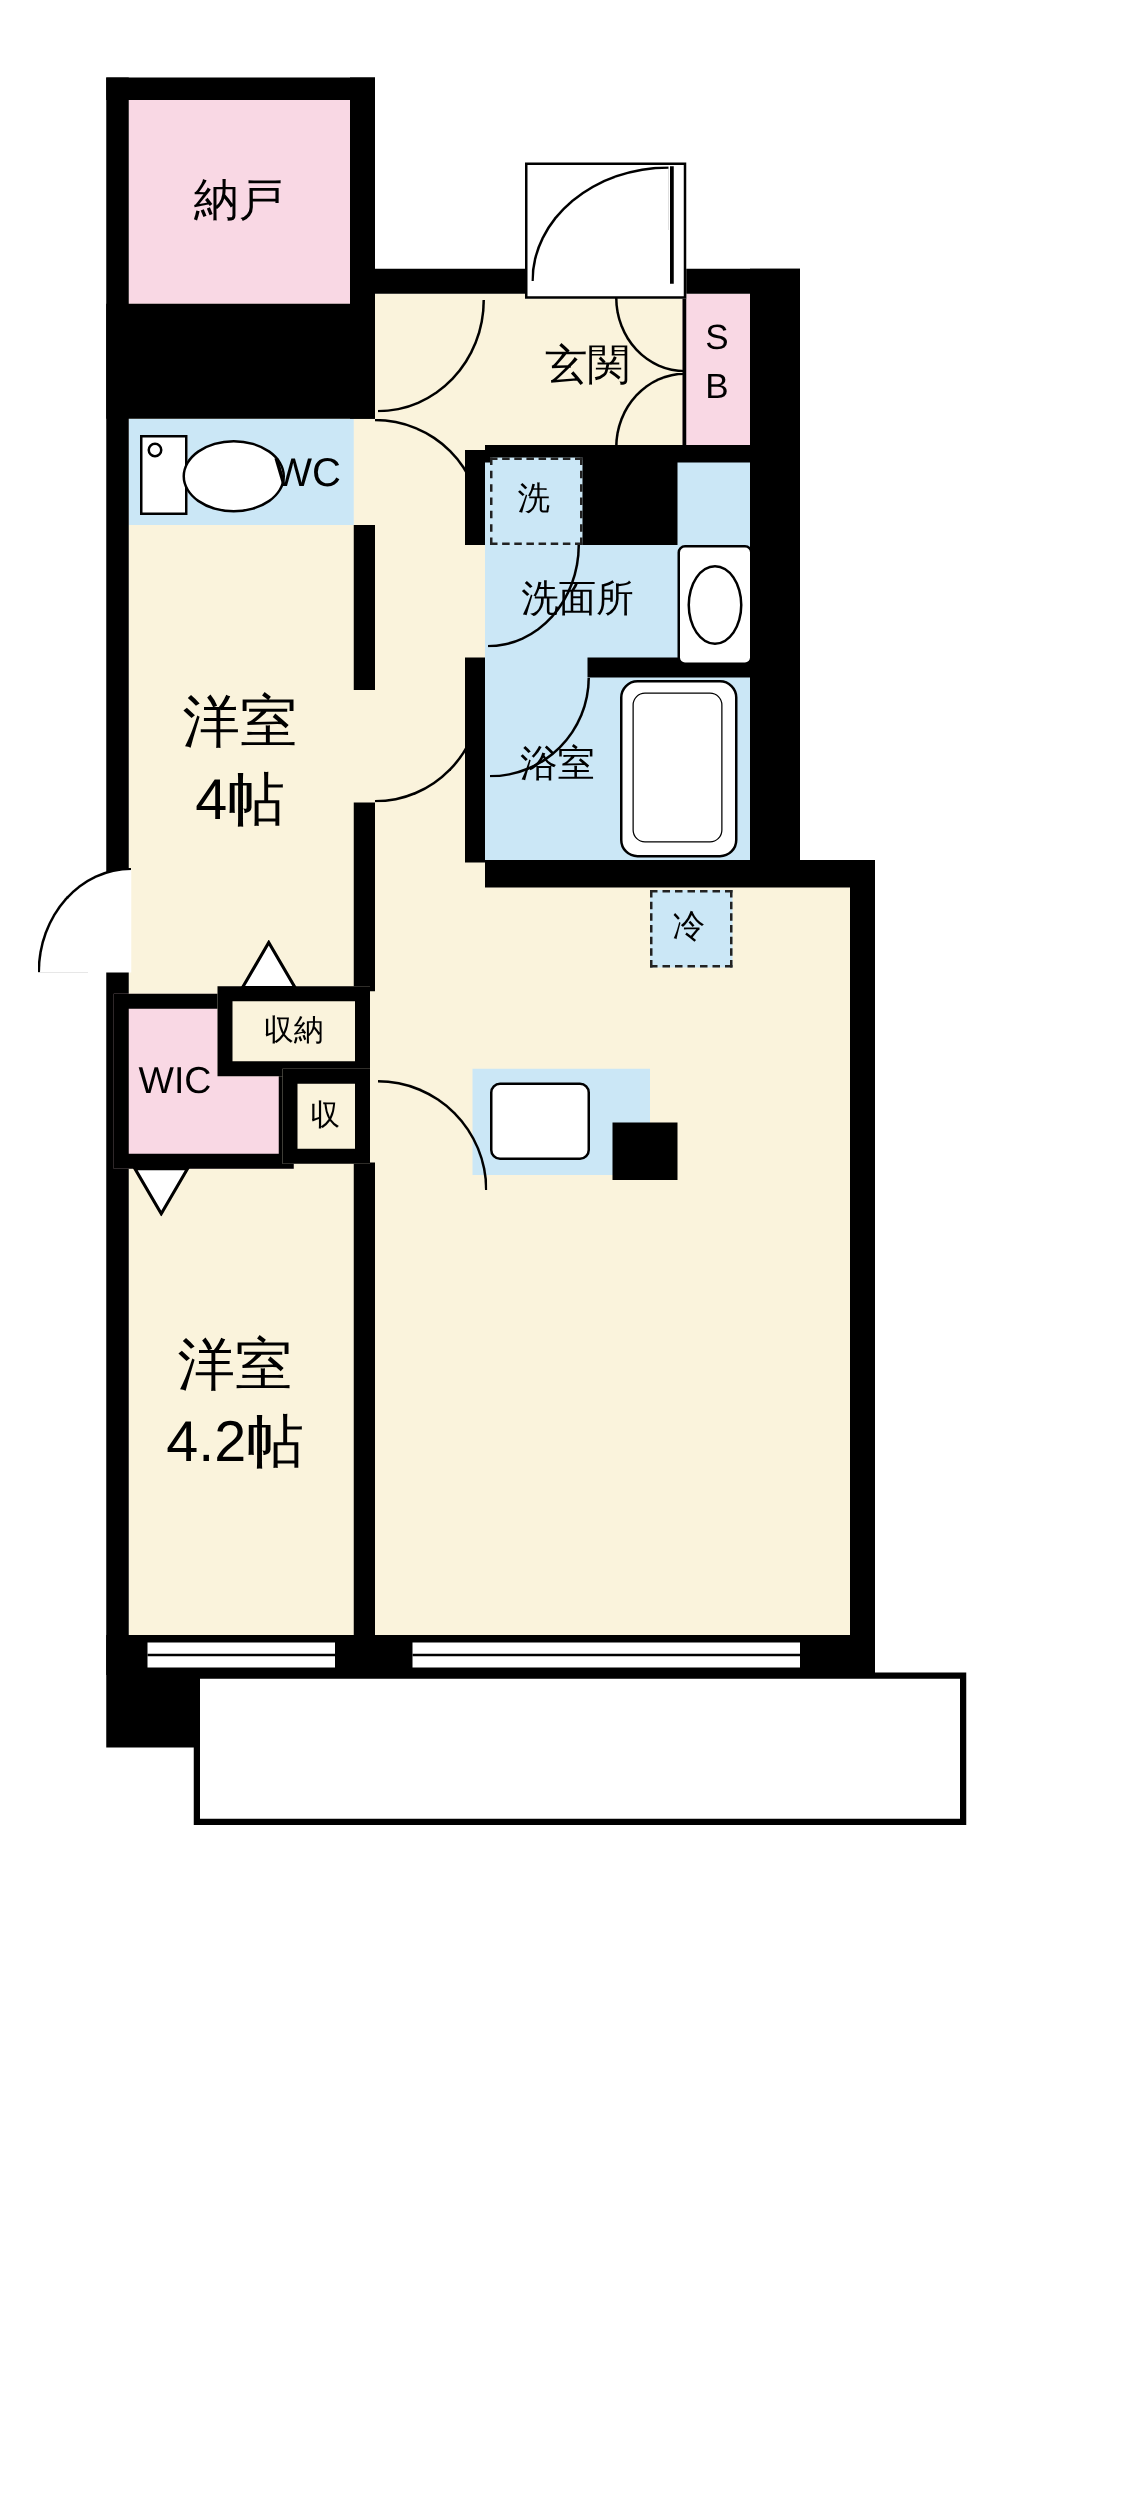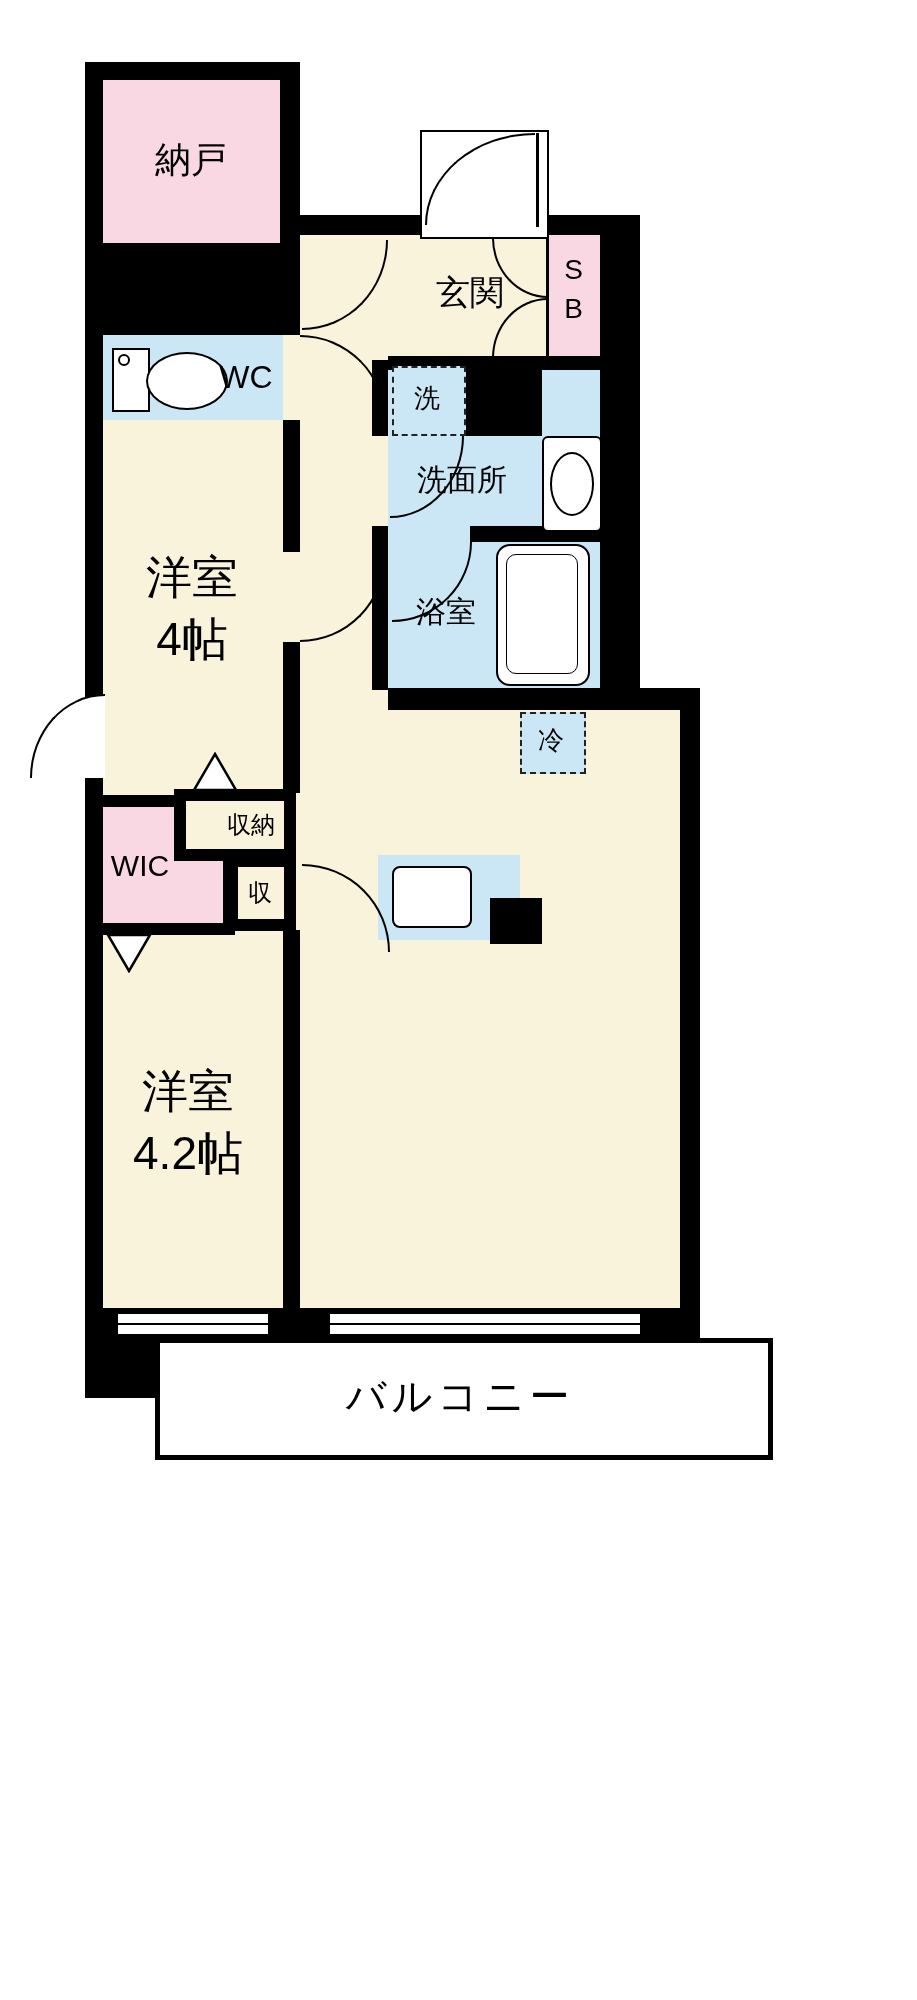--- a/index.html
+++ b/index.html
@@ -118,19 +118,18 @@
   <div class="label" style="left:470px;top:293px;font-size:34px;">玄関</div>
   <div class="label-vert" style="left:573px;top:293px;font-size:28px;">SB</div>
   <div class="label" style="left:246px;top:378px;font-size:32px;">WC</div>
   <div class="label" style="left:427px;top:399px;font-size:26px;">洗</div>
   <div class="label" style="left:462px;top:480px;font-size:30px;">洗面所</div>
   <div class="label" style="left:446px;top:612px;font-size:30px;">浴室</div>
   <div class="label" style="left:192px;top:608px;font-size:46px;">洋室
 4帖</div>
   <div class="label" style="left:551px;top:741px;font-size:26px;">冷</div>
   <div class="label" style="left:140px;top:866px;font-size:30px;">WIC</div>
-  <div class="label" style="left:235px;top:825px;font-size:24px;margin-left:16px;">収納</div>
+  <div class="label" style="left:235px;top:825px;font-size:24px;">収納</div>
   <div class="label" style="left:260px;top:893px;font-size:24px;">収</div>
   <div class="label" style="left:188px;top:1122px;font-size:46px;">洋室
 4.2帖</div>
-  <div class="label" style="left:460px;top:1396px;font-size:40px;letter-spacing:5px;">バルコニー</div>
 
 </div>
 
 </body></html>

